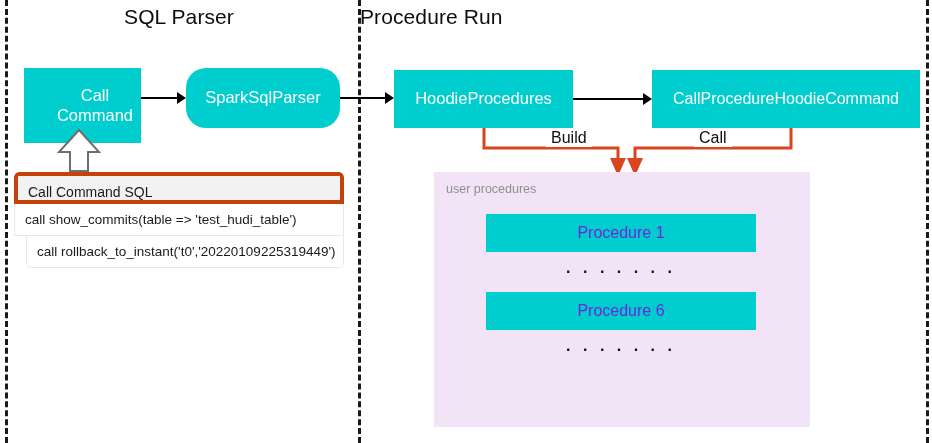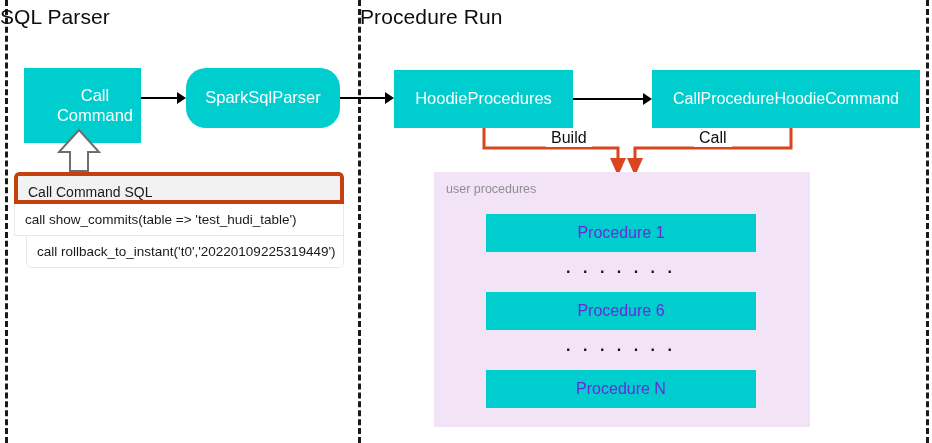--- a/index.html
+++ b/index.html
@@ -28,21 +28,21 @@
   #dash-right{left:926px;}
 
   
   .section-title{
     position:absolute;
     font-size:21px;
     color:#0d0d0d;
     white-space:nowrap;
     letter-spacing:.1px;
   }
-  #title-sql{left:0;top:5px;width:358px;text-align:left;}
+  #title-sql{left:0;top:5px;width:358px;text-align:center;}
   #title-proc{left:360px;top:5px;width:566px;text-align:left;}
 
   
   .node{
     position:absolute;
     background:#00CDCD;
     color:#ffffff;
     display:flex;
     align-items:center;
     justify-content:center;
@@ -218,16 +218,15 @@
     <div id="user-procedures-caption">user procedures</div>
 
     <div class="proc-box" id="proc-1">Procedure 1</div>
 
     <div class="proc-dots" id="dots-1">. . . . . . .</div>
 
     <div class="proc-box" id="proc-2">Procedure 6</div>
 
     <div class="proc-dots" id="dots-2">. . . . . . .</div>
 
-    <div class="proc-box" id="proc-n">Procedure N</div>
   </div>
 
 </div>
 
 </body></html>

